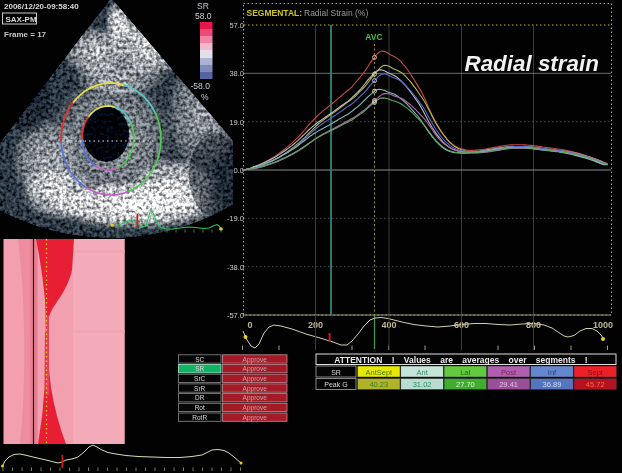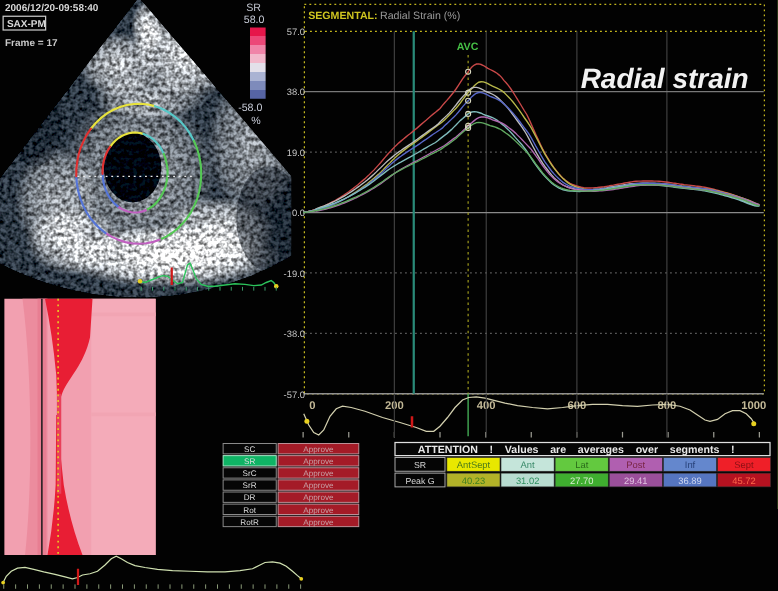--- a/index.html
+++ b/index.html
@@ -1,16 +1,16 @@
 <!DOCTYPE html>
 <html><head><meta charset="utf-8">
 <style>
   html,body{margin:0;padding:0;background:#000;}
   svg text{font-family:"Liberation Sans",sans-serif;}
-  #wrap{position:relative;width:622px;height:473px;background:#bef264;overflow:hidden;}
+  #wrap{position:relative;width:622px;height:473px;background:#f9a8d4;overflow:hidden;}
 </style></head>
 <body>
 <div id="wrap">
 <svg width="622" height="473" viewBox="0 0 622 473" xmlns="http://www.w3.org/2000/svg">
 <rect width="622" height="473" fill="#020202"></rect>
 <defs>
   <clipPath id="uclip">
           <rect x="0" y="0" width="233" height="242"></rect>
         </clipPath>
   <clipPath id="coneclip">

